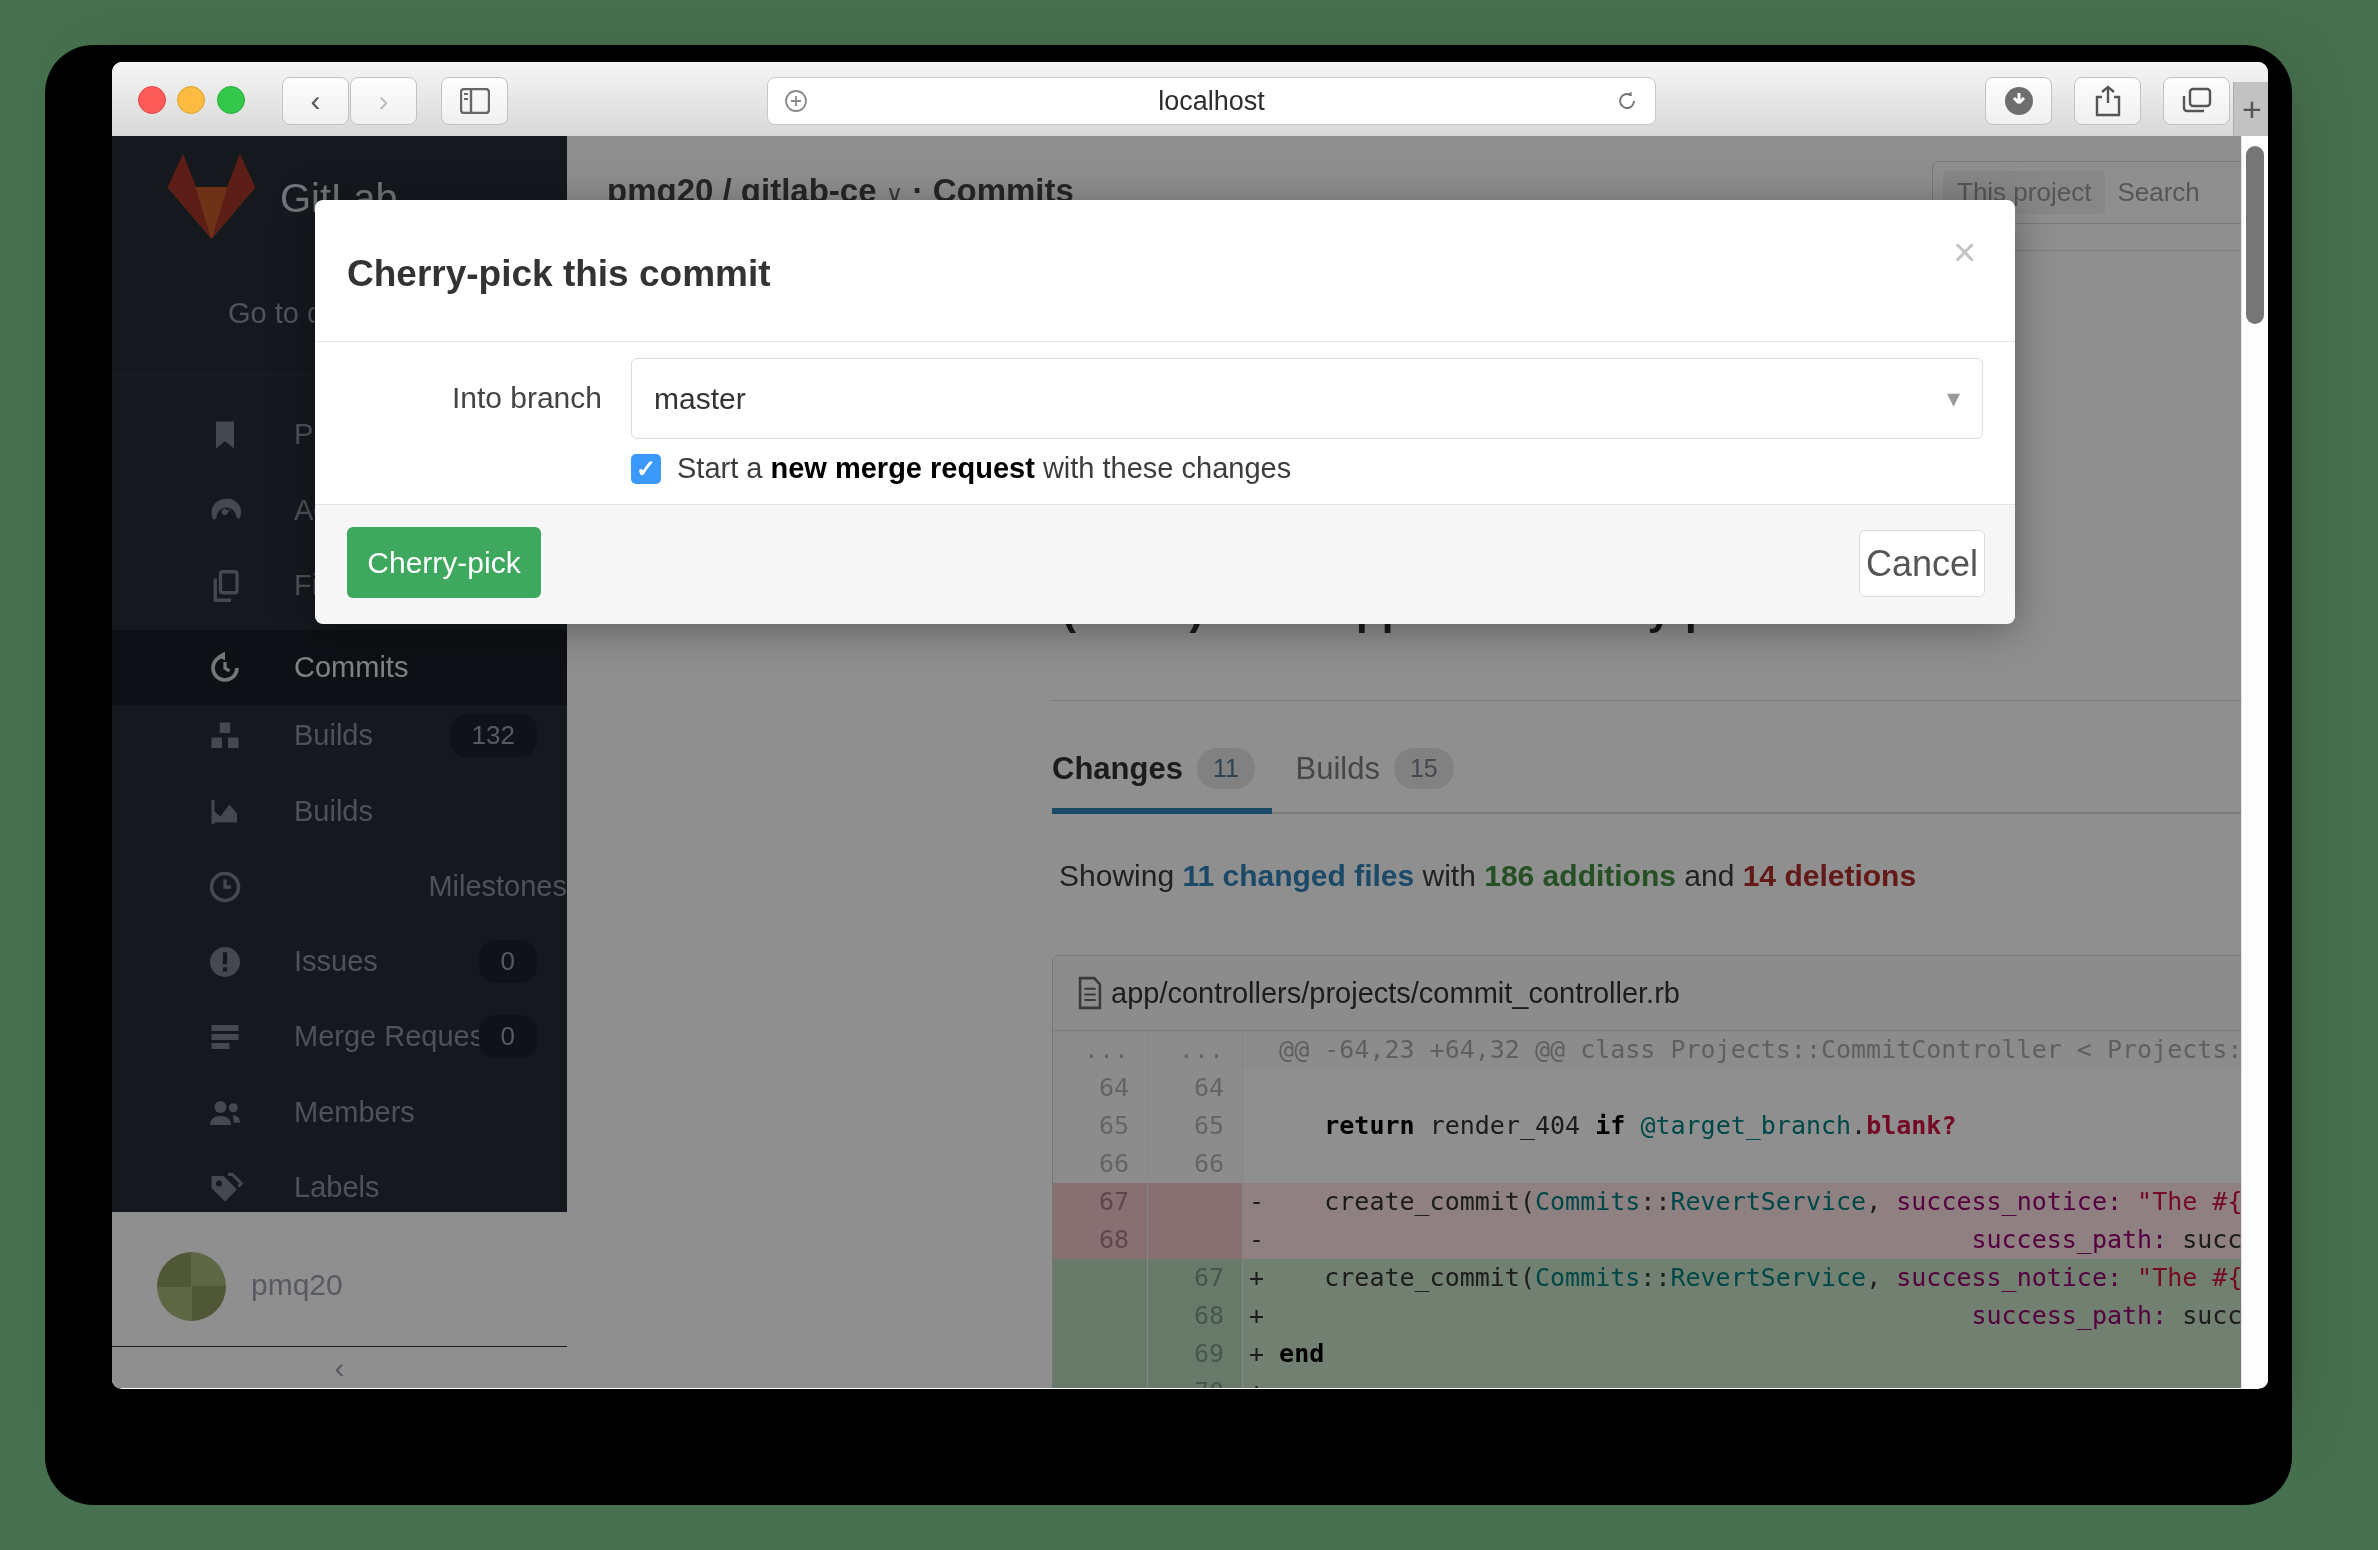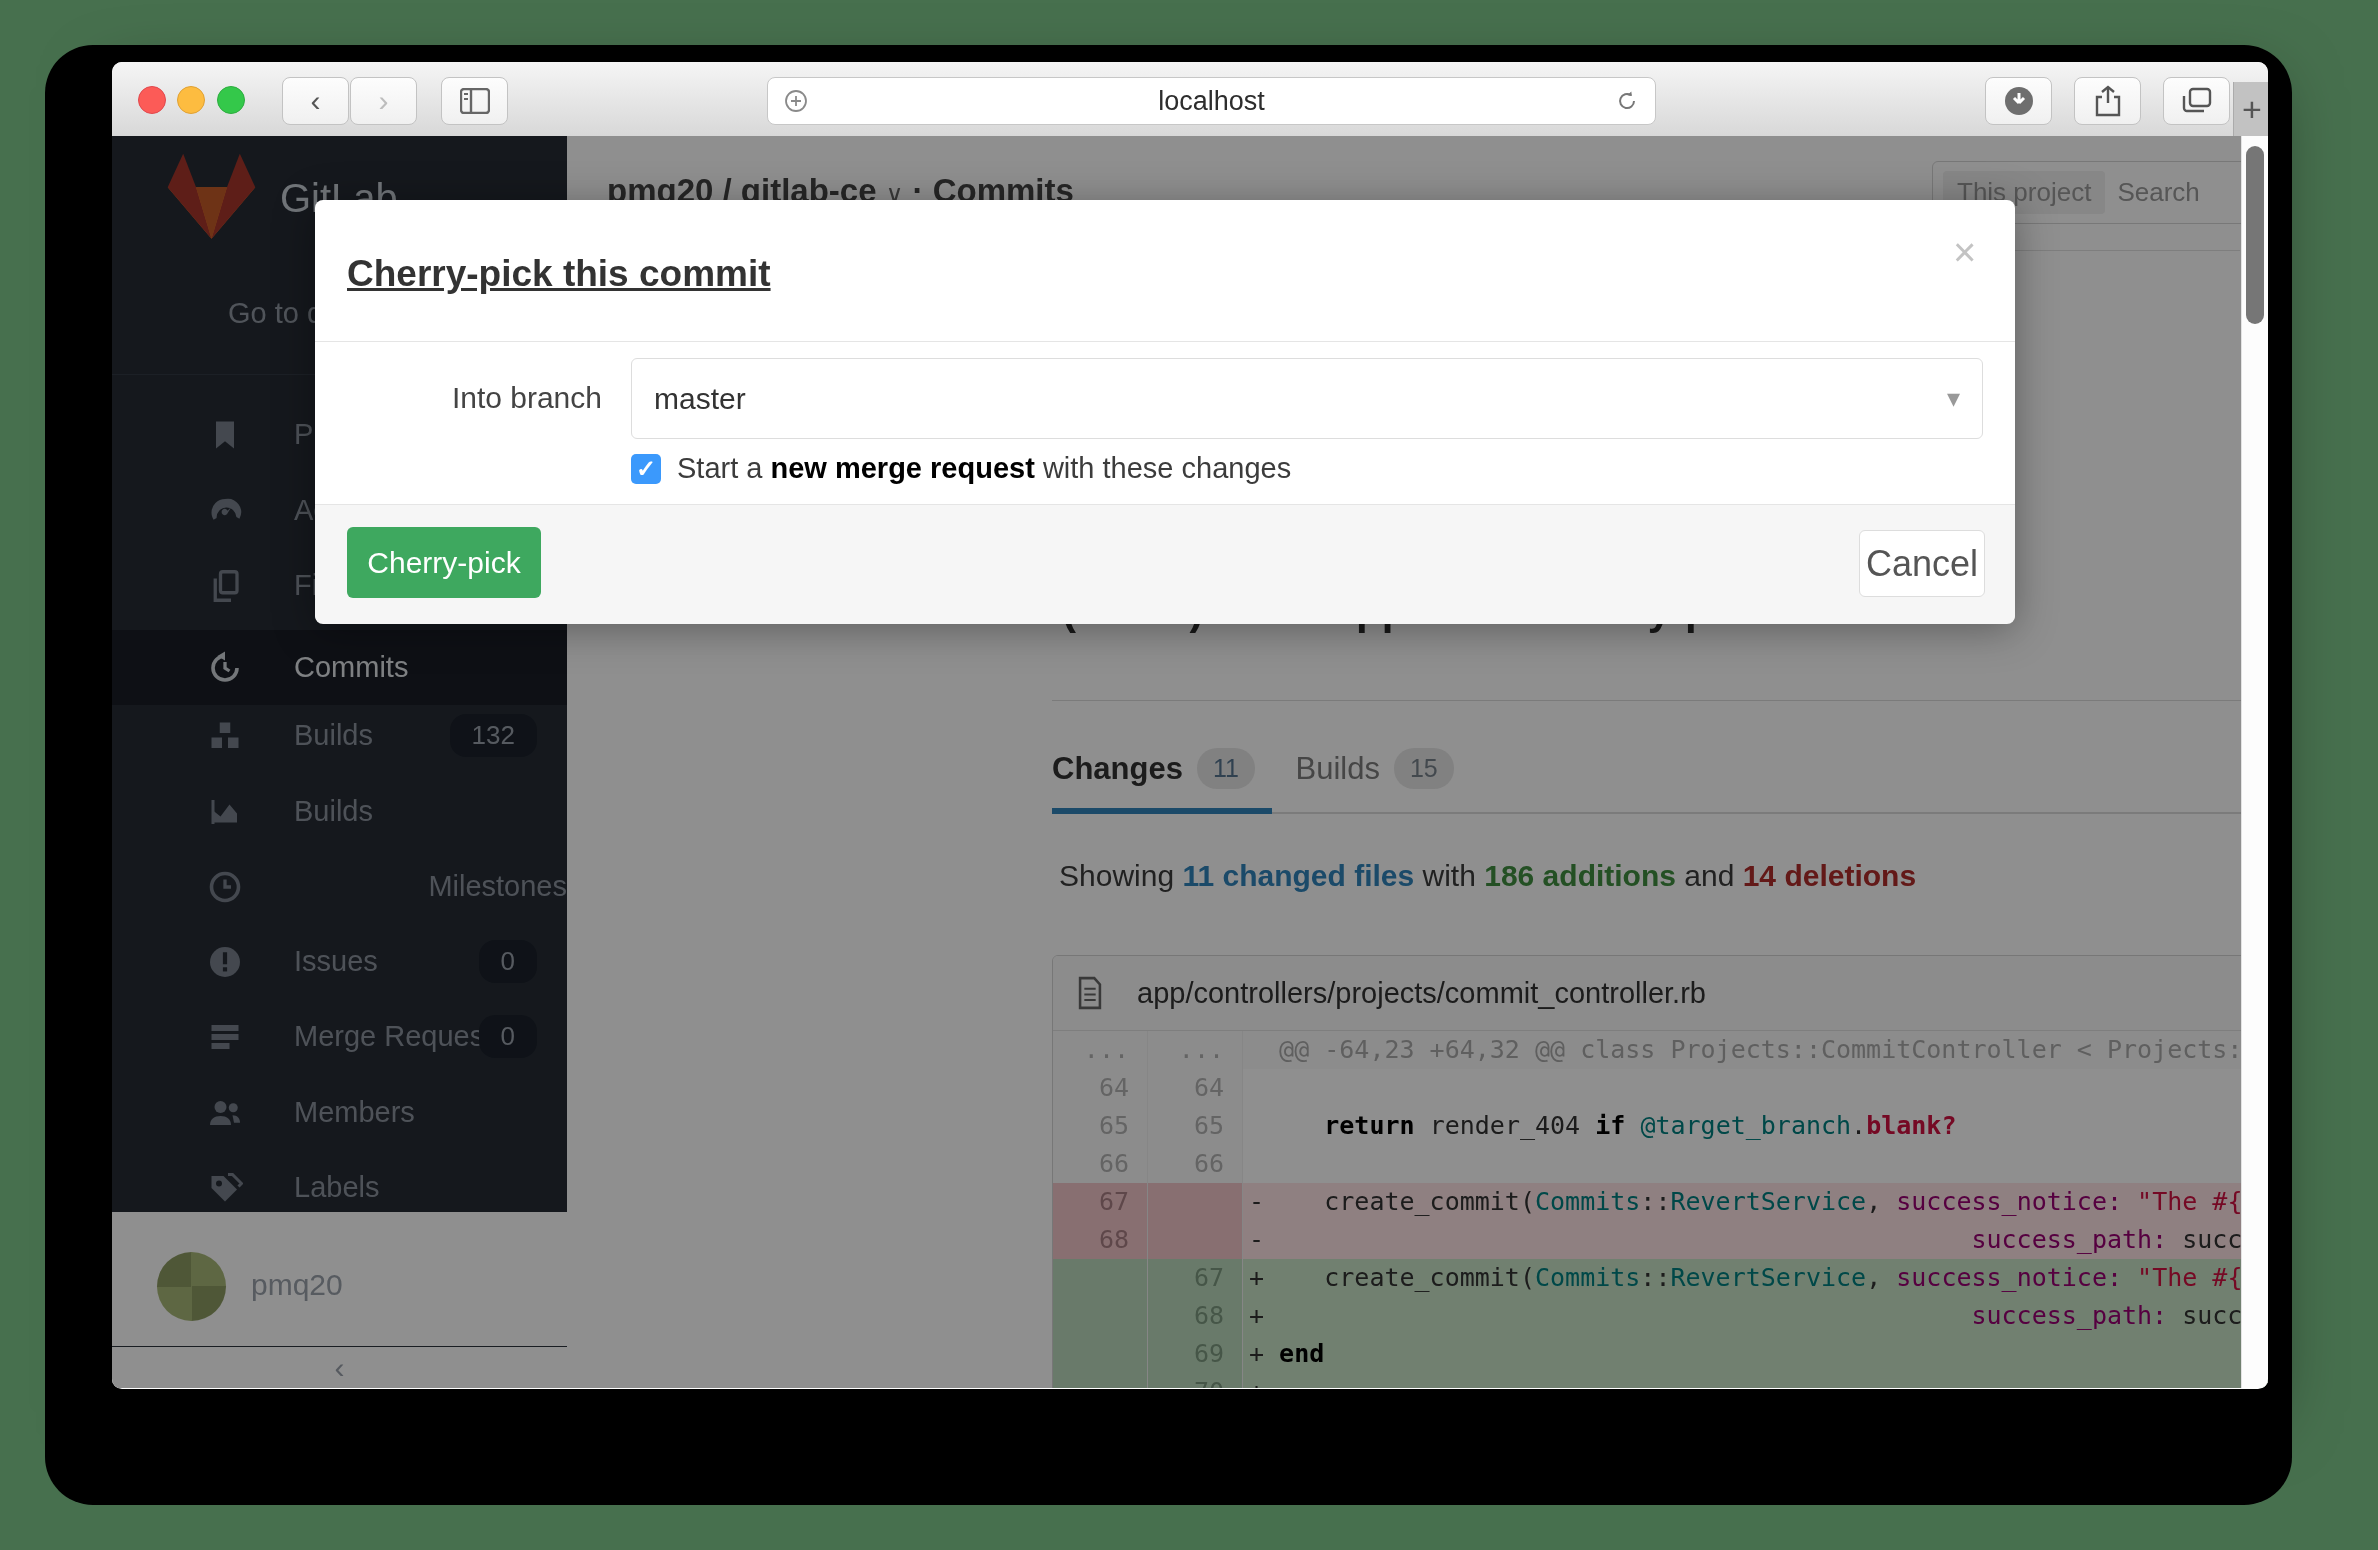--- a/index.html
+++ b/index.html
@@ -61,39 +61,39 @@
   .tab.dim .tname{color:#7d7d7d;font-weight:400;}
   .pill{margin-left:14px;background:#e7e7e7;border-radius:20px;padding:6px 16px;font-size:25px;color:#56748f;}
   .tab.dim .pill{color:#78828c;}
   .tabline{left:485px;top:676px;width:1591px;height:2px;background:#dbdbdb;}
   .tabactive{left:485px;top:672px;width:220px;height:6px;background:#3084bb;}
   .showing{left:492px;top:723px;font-size:30px;color:#3c3c3c;}
   
   .filebox{left:485px;top:819px;width:1591px;height:495px;border:1px solid #d5d5d5;border-radius:6px 6px 0 0;
            overflow:hidden;background:#fff;}
   .fhead{height:74px;background:#fafafa;border-bottom:1px solid #e0e0e0;display:flex;align-items:center;}
-  .fpath{font-size:29px;color:#333;margin-left:32px;}
+  .fpath{font-size:29px;color:#333;margin-left:6px;}
   .drow{display:flex;height:38px;line-height:38px;font-family:"DejaVu Sans Mono","Liberation Mono",monospace;font-size:25px;}
   .drow .ln{width:95px;flex:0 0 auto;text-align:right;padding-right:18px;box-sizing:border-box;
             background:#fafafa;color:#b3b3b3;border-right:1px solid #efefef;}
   .drow .code{flex:1;white-space:pre;overflow:hidden;padding-left:6px;color:#333;}
   .drow.hunk .code{background:#fafafa;color:#aaa;}
   .drow.del .ln{background:#f3c6ca;color:#a87f84;}
   .drow.del .code{background:#ffe4e6;}
   .drow.add .ln{background:#bcdabd;color:#7d9a80;}
   .drow.add .code{background:#cae5c8;}
   .tk-n{color:#333}.tk-k{color:#000;font-weight:700}.tk-c{color:#008080}
   .tk-s{color:#990073}.tk-str{color:#d01040}.tk-m{color:#d01040;font-weight:700}.tk-hunk{color:#aaa}
   .tk-plain{color:#3c3c3c}.tk-files{color:#3084bb;font-weight:700}
   .tk-add{color:#418f41;font-weight:700}.tk-del{color:#b02e2c;font-weight:700}.tk-bold{font-weight:700;color:#000000}
   
   .backdrop{left:0;top:0;width:2156px;height:1252px;background:rgba(0,0,0,0.44);z-index:50;}
   .modal{left:203px;top:64px;width:1700px;height:423px;background:#fff;border-radius:8px;z-index:60;
          box-shadow:0 6px 40px rgba(0,0,0,.35);}
-  .mtitle{left:32px;top:53px;font-size:37px;font-weight:700;color:#333;text-decoration:underline;}
+  .mtitle{left:32px;top:53px;font-size:37px;font-weight:700;color:#333;}
   .mclose{left:1638px;top:30px;font-size:40px;color:#c3c3c3;}
   .mheadsep{left:0;top:141px;width:1700px;height:1px;background:#e5e5e5;}
   .blabel{left:0px;top:181px;width:287px;text-align:right;font-size:30px;color:#444;}
   .bselect{left:316px;top:158px;width:1350px;height:79px;border:1px solid #ddd;border-radius:6px;background:#fff;
            display:flex;align-items:center;font-size:30px;color:#333;}
   .bselect .sval{margin-left:22px;}
   .bselect .caret{position:absolute;right:22px;color:#999;font-size:26px;}
   .chkrow{left:316px;top:252px;display:flex;align-items:center;font-size:29px;}
   .chk{width:30px;height:30px;background:#3b99fc;border-radius:5px;color:#fff;font-size:24px;font-weight:700;
        display:flex;align-items:center;justify-content:center;margin-right:16px;}

